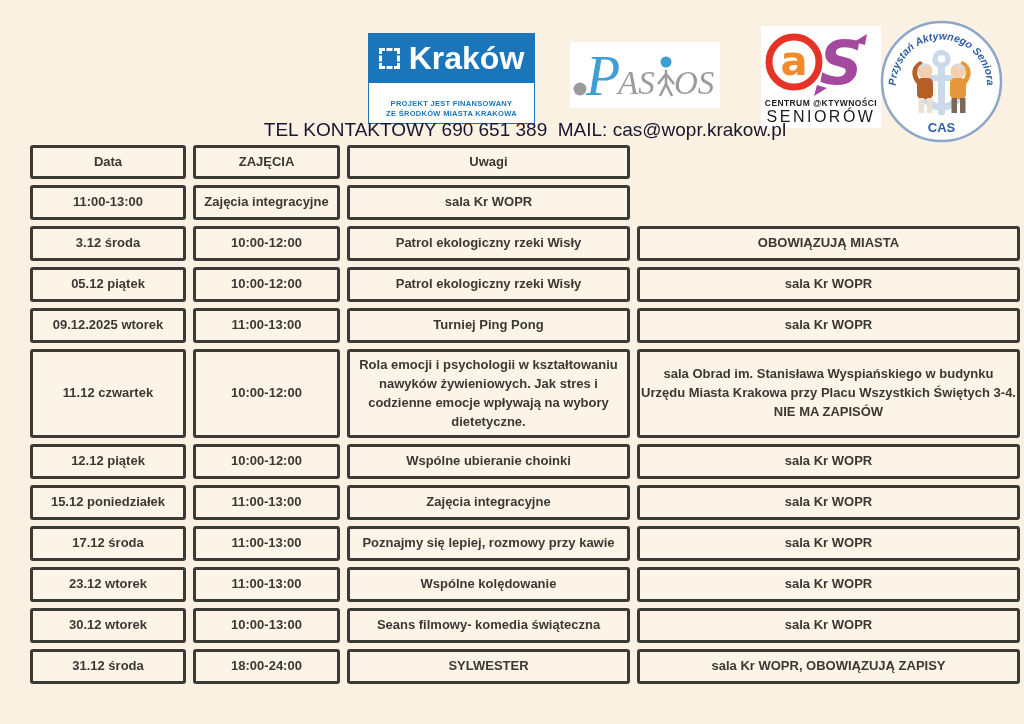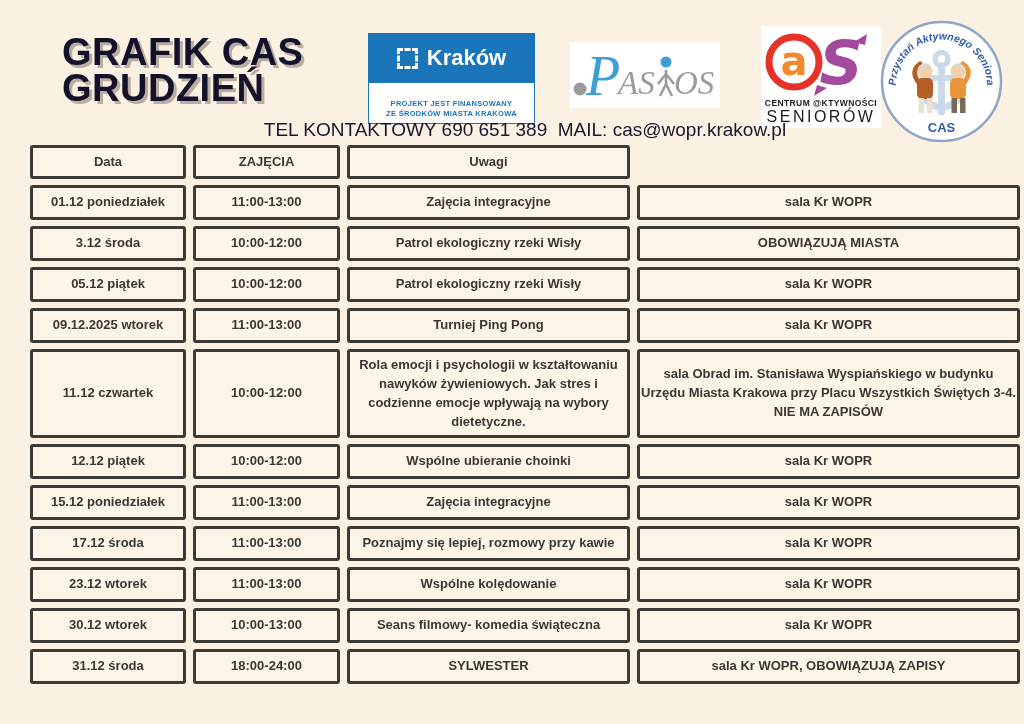--- a/index.html
+++ b/index.html
@@ -9,21 +9,21 @@
 
   
   .title { position:absolute; left:62px; top:34px; font-size:38px; font-weight:800;
            line-height:0.95; letter-spacing:0.5px; color:#14122b;
            text-shadow:3px 3px 0 #b9aea1; }
 
   
   .logo-krakow { position:absolute; left:368px; top:33px; width:167px; }
   .krk-blue { background:#1b75bb; height:50px; display:flex; align-items:center; justify-content:center; gap:9px; }
   .krk-icon { width:21px; height:21px; border:3px dashed #ffffff; display:inline-block; }
-  .krk-name { color:#ffffff; font-size:22px; font-weight:bold; }
+  .krk-name { color:#ffffff; font-size:32px; font-weight:bold; }
   .krk-white { background:#ffffff; border:1px solid #1b75bb; border-top:none; padding:16px 2px 4px;
                text-align:center; color:#1b75bb; font-size:7.5px; font-weight:bold; letter-spacing:0.3px; line-height:1.35; }
 
   
   .logo-pasios { position:absolute; left:570px; top:42px; width:150px; height:66px; background:#ffffff; }
   .logo-pasios svg { width:100%; height:100%; }
 
   
   .logo-cas-at { position:absolute; left:761px; top:26px; width:120px; height:102px; background:#ffffff; }
   .logo-cas-at svg { width:100%; height:100%; }
@@ -44,24 +44,20 @@
           font-size:13px; font-weight:bold; color:#3a3833; padding:4px 0;
           min-height:35px; line-height:1.45; }
   .trow.head .cell { min-height:34px; }
   .trow.tall .cell { min-height:86px; }
 </style>
 </head>
 <body>
 
 <div class="page">
 
-  <div class="title">
-    <div>GRAFIK CAS</div>
-    <div>GRUDZIEŃ</div>
-  </div>
 
   <div class="logo-krakow">
     <div class="krk-blue">
       <span class="krk-icon"></span>
       <span class="krk-name">Kraków</span>
     </div>
     <div class="krk-white">
       <div>PROJEKT JEST FINANSOWANY</div>
       <div>ZE ŚRODKÓW MIASTA KRAKOWA</div>
     </div>
@@ -136,21 +132,20 @@
   <div class="contact">TEL KONTAKTOWY 690 651 389  MAIL: cas@wopr.krakow.pl</div>
 
   <div class="table">
     <div class="trow head">
       <div class="cell">Data</div>
       <div class="cell">ZAJĘCIA</div>
       <div class="cell">Uwagi</div>
     </div>
     <div>
         <div class="trow">
-          <div class="cell">01.12 poniedziałek</div>
           <div class="cell">11:00-13:00</div>
           <div class="cell">Zajęcia integracyjne</div>
           <div class="cell">sala Kr WOPR</div>
         </div>
         <div class="trow">
           <div class="cell">3.12 środa</div>
           <div class="cell">10:00-12:00</div>
           <div class="cell">Patrol ekologiczny rzeki Wisły</div>
           <div class="cell">OBOWIĄZUJĄ MIASTA</div>
         </div>

